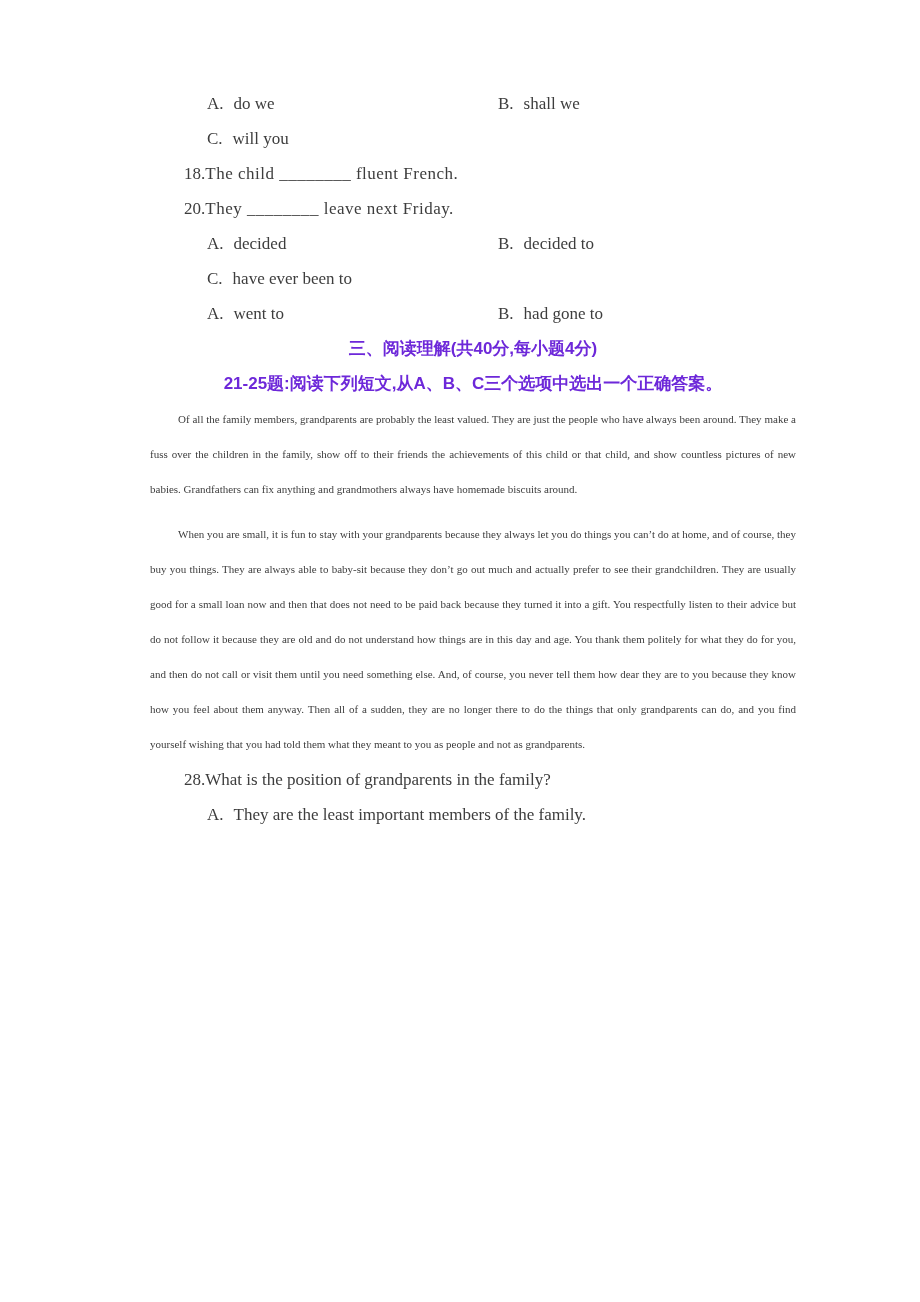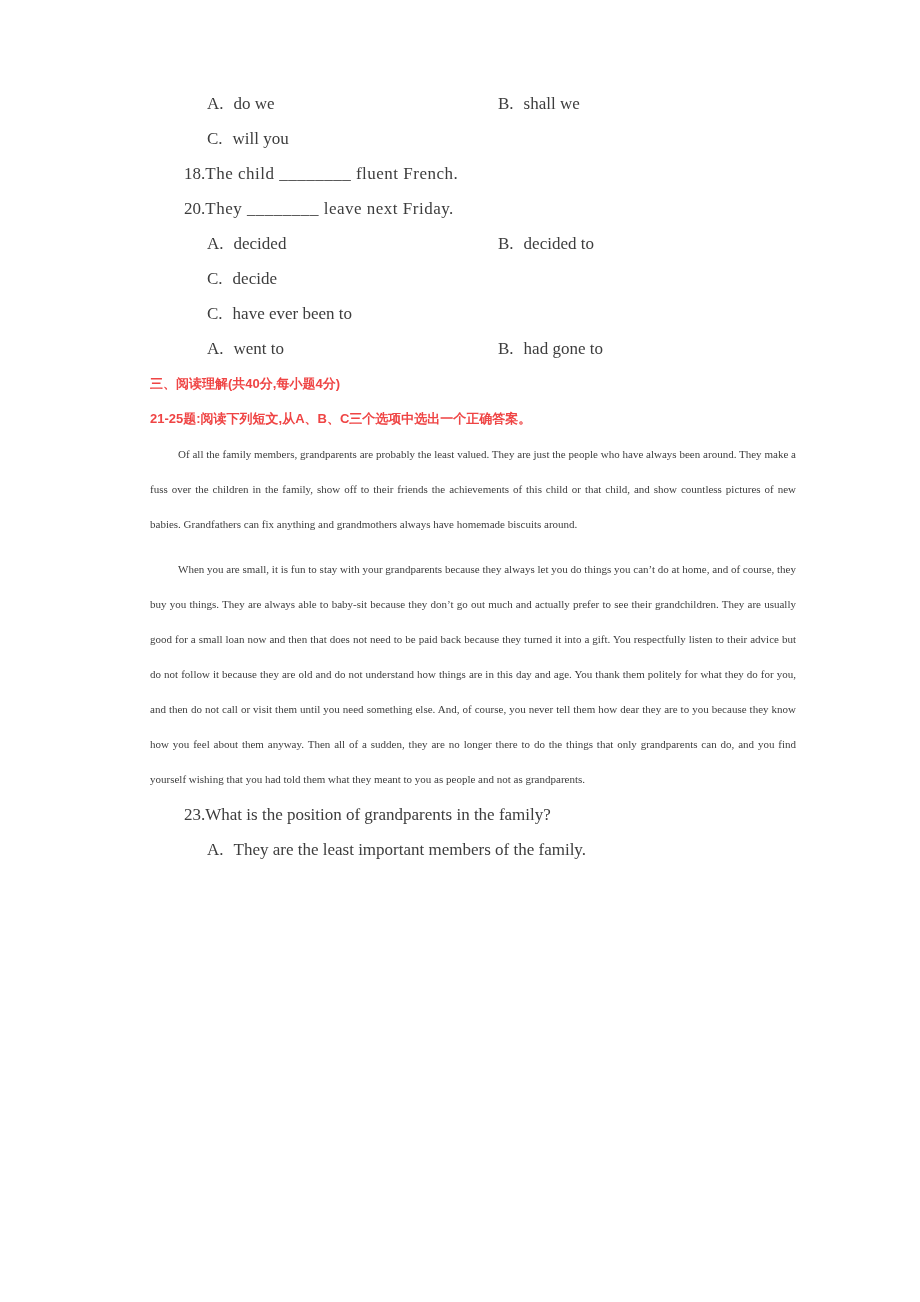--- a/index.html
+++ b/index.html
@@ -39,24 +39,25 @@
     margin-left: 57px;
   }
   .opt-label { margin-right: 10px; }
   .blank {
     letter-spacing: 0.5px;
     margin-top: 13px;
   }
   .cn-header {
     font-family: "Liberation Sans", "DejaVu Sans", sans-serif;
     font-weight: bold;
-    color: #ef4444;
-    font-size: 13px;
+    color: #6d28d9;
+    font-size: 17px;
     line-height: 35px;
     white-space: nowrap;
+    text-align: center;
   }
   .paragraph {
     font-size: 11px;
     line-height: 35px;
     text-align: justify;
     text-indent: 28px;
     color: #3d3d3d;
     margin: 0;
   }
   .paragraph + .paragraph {
@@ -90,23 +91,20 @@
     <span class="qnum">20.</span><span class="blank">They ________ leave next Friday.</span>
   </div>
   <div class="line opt-row">
     <span>
       <span class="opt-label">A.</span><span>decided</span>
     </span>
     <span>
       <span class="opt-label">B.</span><span>decided to</span>
     </span>
   </div>
-  <div class="line opt-single">
-    <span class="opt-label">C.</span><span>decide</span>
-  </div>
 
   <div class="line opt-single">
     <span class="opt-label">C.</span><span>have ever been to</span>
   </div>
   <div class="line opt-row">
     <span>
       <span class="opt-label">A.</span><span>went to</span>
     </span>
     <span>
       <span class="opt-label">B.</span><span>had gone to</span>
@@ -117,20 +115,20 @@
 
   <div class="cn-header">21-25题:阅读下列短文,从A、B、C三个选项中选出一个正确答案。</div>
 
   <div class="passage-wrap">
     <p class="paragraph">Of all the family members, grandparents are probably the least valued. They are just the people who have always been around. They make a fuss over the children in the family, show off to their friends the achievements of this child or that child, and show countless pictures of new babies. Grandfathers can fix anything and grandmothers always have homemade biscuits around.</p>
     <p class="paragraph">When you are small, it is fun to stay with your grandparents because they always let you do things you can’t do at home, and of course, they buy you things. They are always able to baby-sit because they don’t go out much and actually prefer to see their grandchildren. They are usually good for a small loan now and then that does not need to be paid back because they turned it into a gift. You respectfully listen to their advice but do not follow it because they are old and do not understand how things are in this day and age. You thank them politely for what they do for you, and then do not call or visit them until you need something else. And, of course, you never tell them how dear they are to you because they know how you feel about them anyway. Then all of a sudden, they are no longer there to do the things that only grandparents can do, and you find yourself wishing that you had told them what they meant to you as people and not as grandparents.</p>
   </div>
 
   <div class="q21-block">
     <div class="line stem">
-      <span class="qnum">23.</span><span>What is the position of grandparents in the family?</span>
+      <span class="qnum">28.</span><span>What is the position of grandparents in the family?</span>
     </div>
     <div class="line opt-single">
       <span class="opt-label">A.</span><span>They are the least important members of the family.</span>
     </div>
   </div>
 
 </div>
 
 </body></html>

